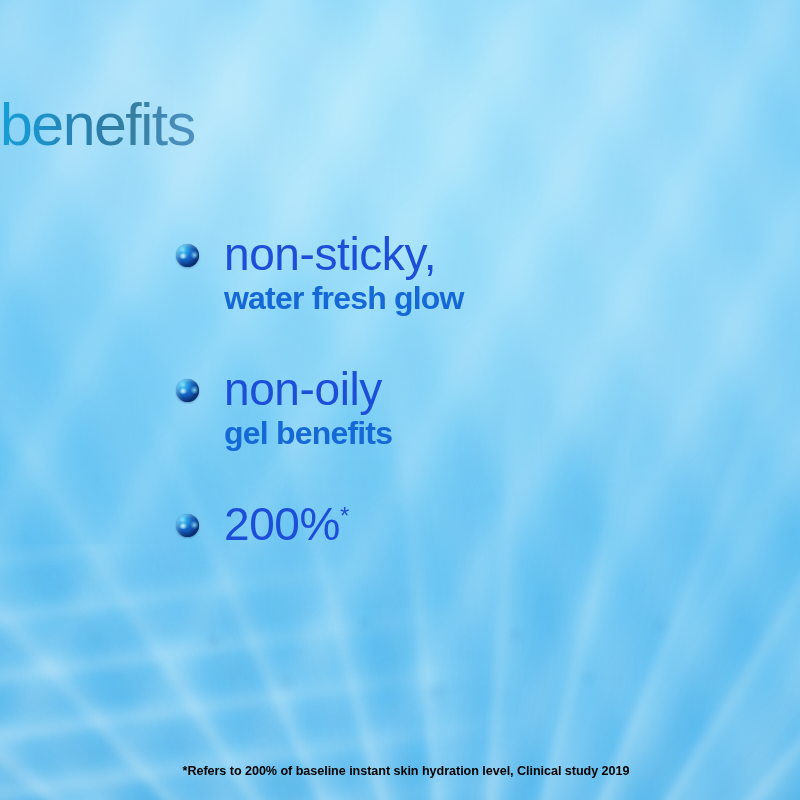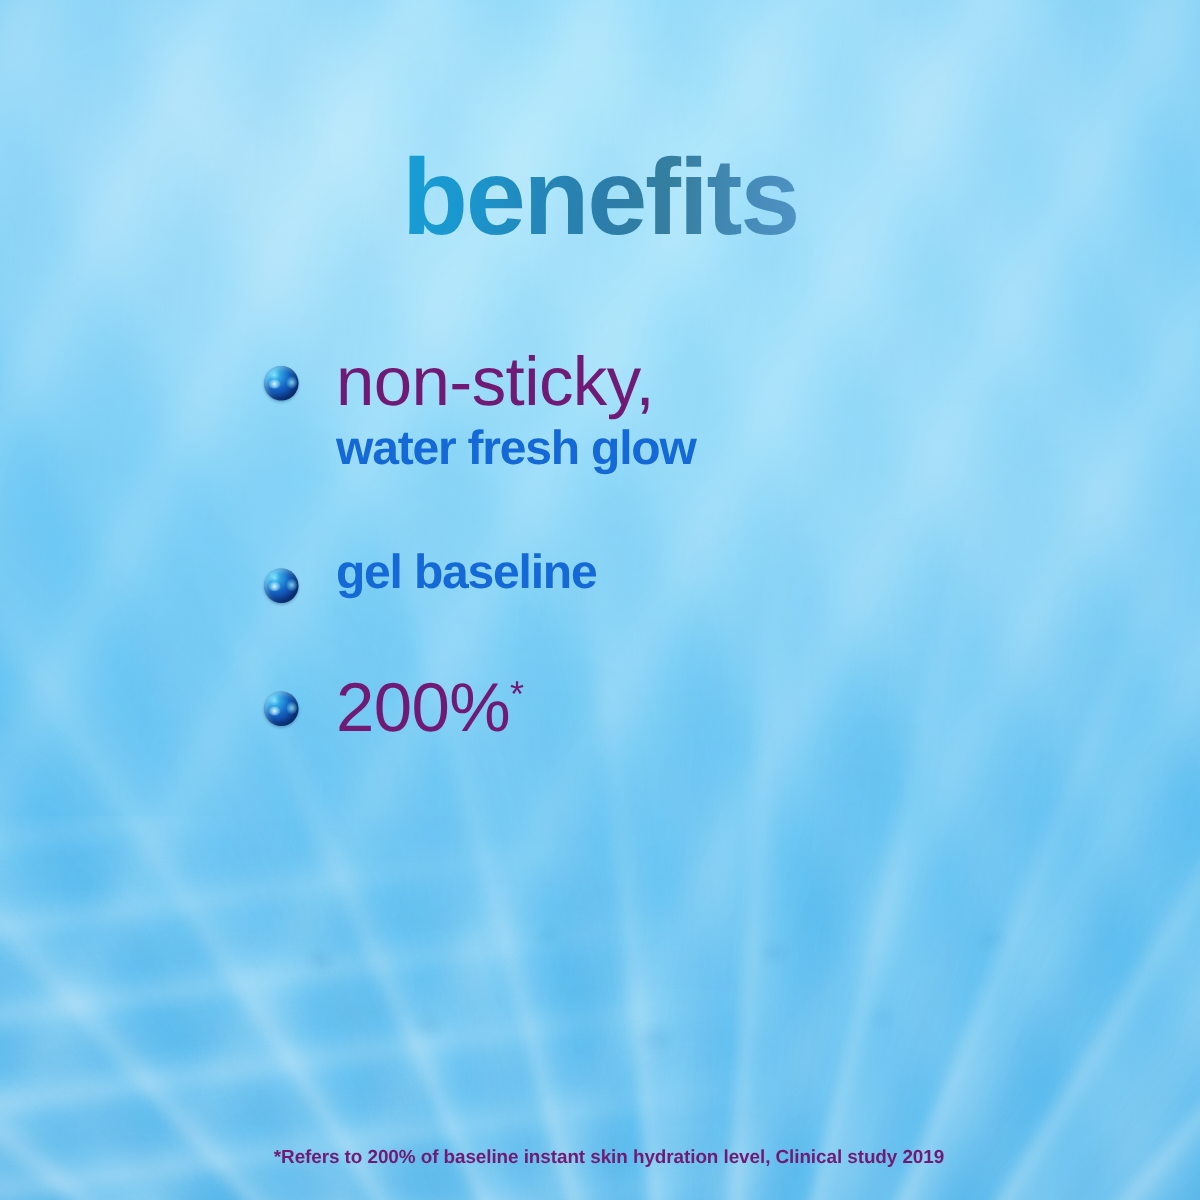--- a/index.html
+++ b/index.html
@@ -130,24 +130,23 @@
       radial-gradient(120% 96% at 50% 42%, rgba(255,255,255,0) 52%, rgba(64,150,205,.16) 100%);
   }
 
   
   #content { position:absolute; inset:0; }
 
   
   .title {
     position:absolute;
     left:0; right:0; top:96px;
-    text-align:center;
-    font-size:72px;
+    font-size:59px;
     line-height:1;
-    font-weight:700;
+    font-weight:400;
     letter-spacing:-1.5px;
     white-space:nowrap;
   }
   .title .g {
     background-image:linear-gradient(95deg,
        #189ed6   0%,
        #1a96ce  17%,
        #2585b6  37%,
        #2c7da9  52%,
        #357f9f  68%,
@@ -199,21 +198,21 @@
     background:radial-gradient(circle, rgba(160,245,255,.75) 0%, rgba(120,215,250,.25) 58%, rgba(120,215,250,0) 100%);
   }
 
   .lines { padding-left:52px; }
 
   .line-light {
     font-size:46px;
     line-height:1.14;
     font-weight:300;
     letter-spacing:-0.4px;
-    color:#701a75;
+    color:#1d4ed8;
     white-space:nowrap;
   }
   .line-bold {
     font-size:32px;
     line-height:1.14;
     font-weight:700;
     letter-spacing:-0.8px;
     color:#1569d6;
     white-space:nowrap;
   }
@@ -225,21 +224,21 @@
   }
 
   
   .footnote {
     position:absolute;
     left:0; right:0; bottom:22px;
     text-align:center;
     font-size:12.6px;
     font-weight:700;
     letter-spacing:-0.05px;
-    color:#701a75;
+    color:#000000;
     white-space:nowrap;
     padding-left:12px;
   }
 </style>
 </head>
 <body>
 
 <div id="stage">
 
   <div class="bg-base"></div>
@@ -263,21 +262,22 @@
         <span class="gem"></span>
         <div class="lines">
           <div class="line-light">non-sticky,</div>
           <div class="line-bold">water fresh glow</div>
         </div>
       </div>
 
       <div class="item">
         <span class="gem"></span>
         <div class="lines">
-          <div class="line-bold">gel baseline</div>
+          <div class="line-light">non-oily</div>
+          <div class="line-bold">gel benefits</div>
         </div>
       </div>
 
       <div class="item">
         <span class="gem"></span>
         <div class="lines">
           <div class="line-light"><span>200%</span><span class="sup">*</span></div>
         </div>
       </div>
 

